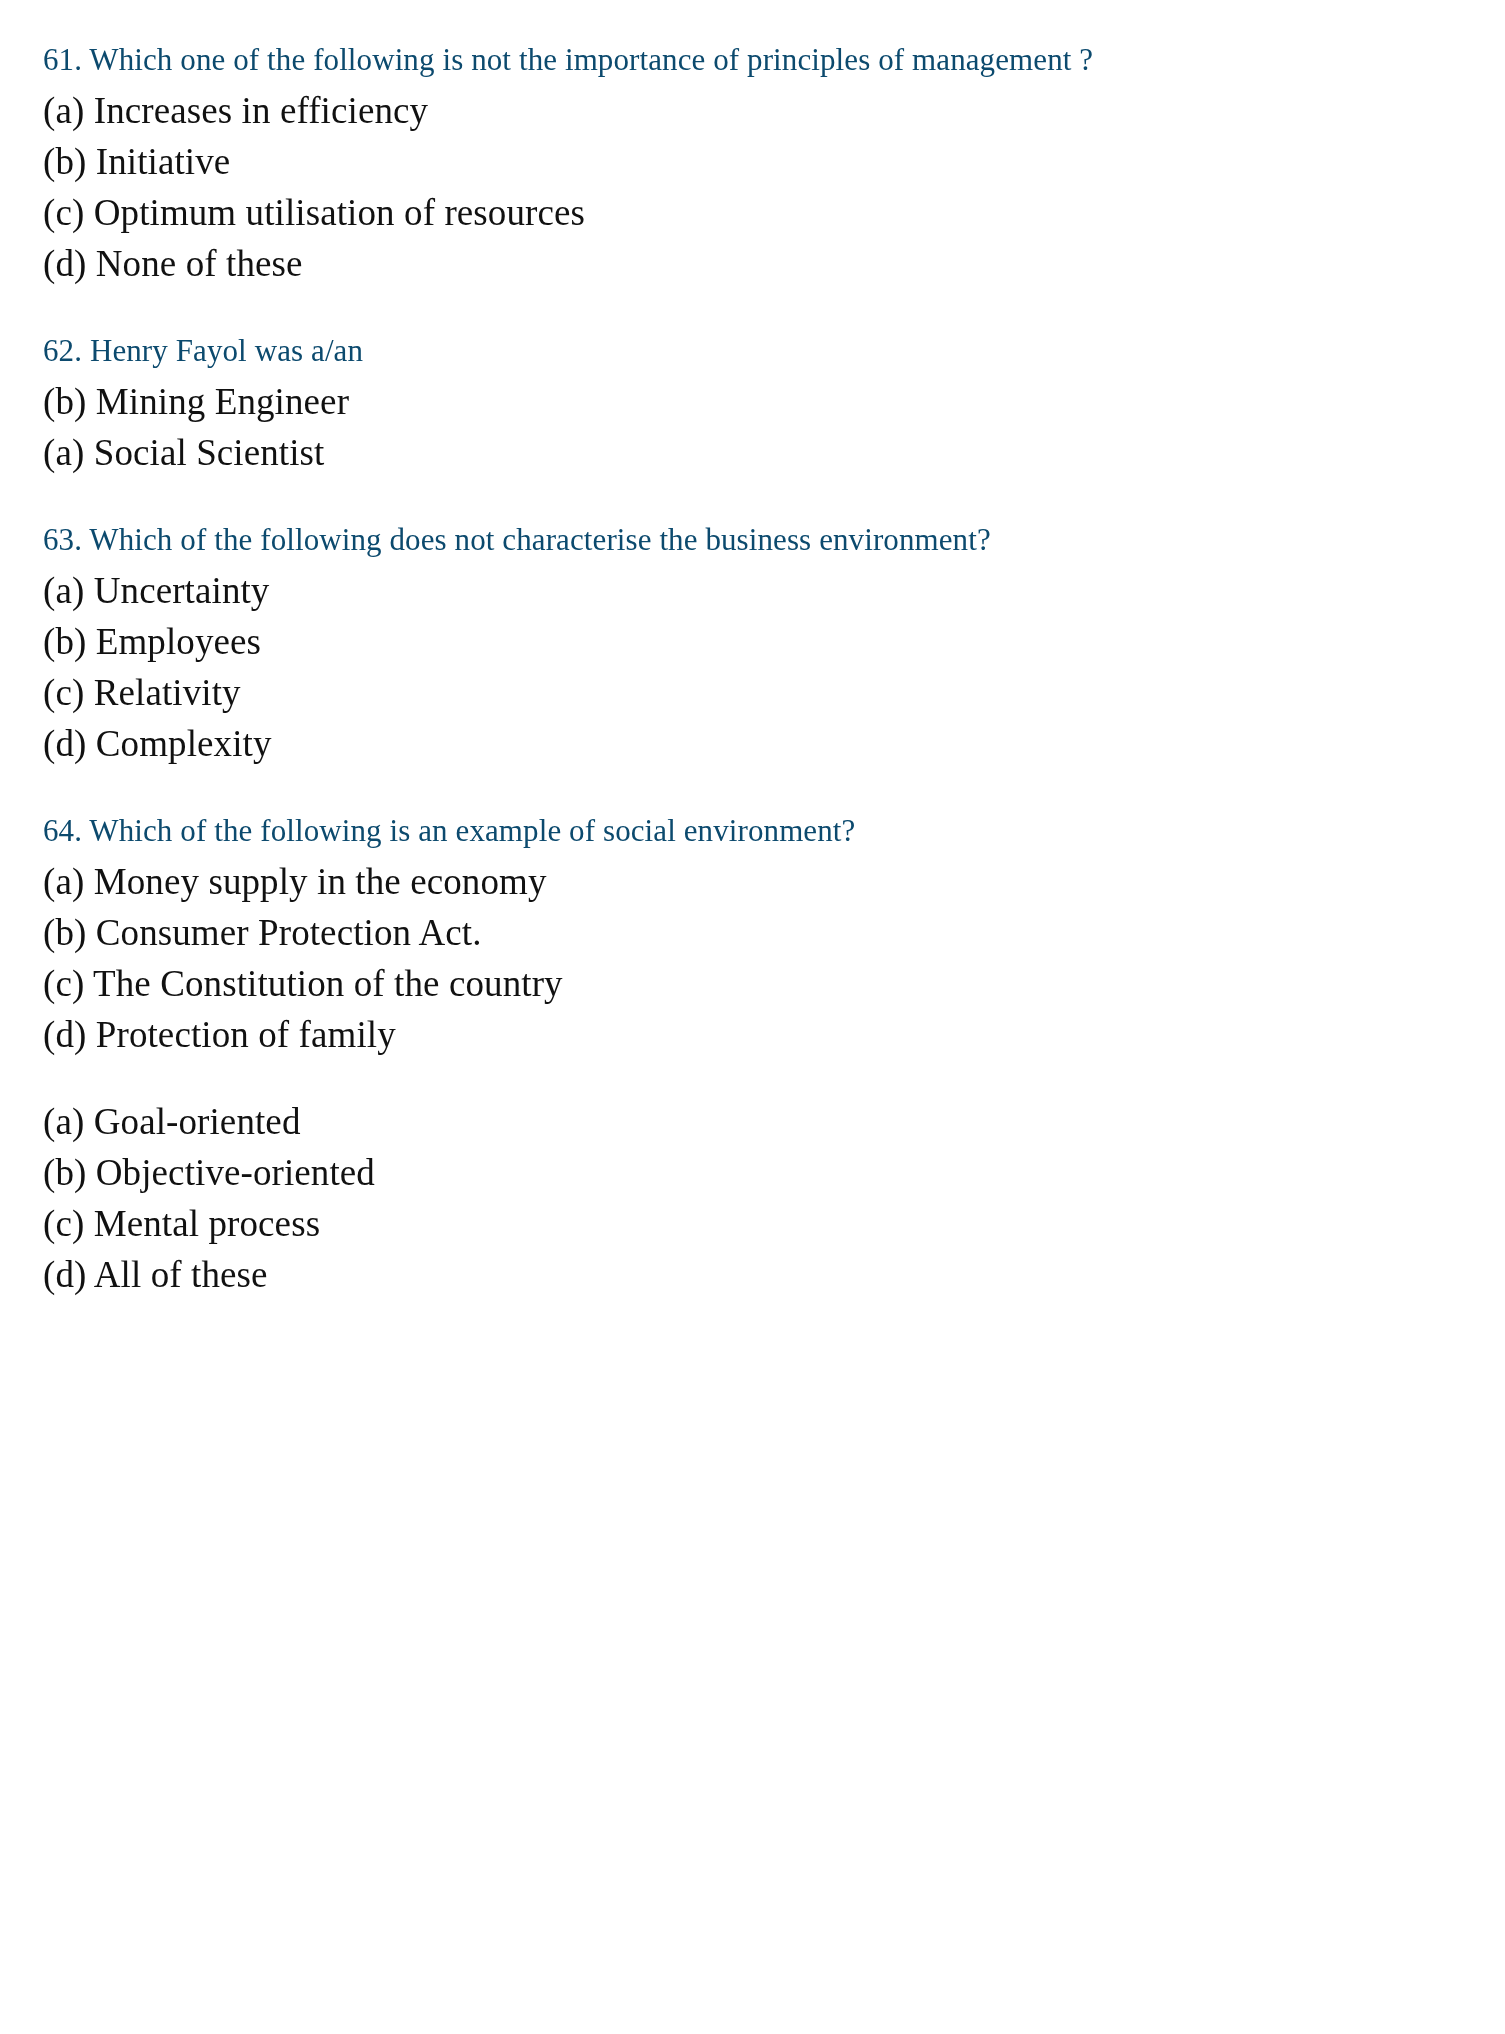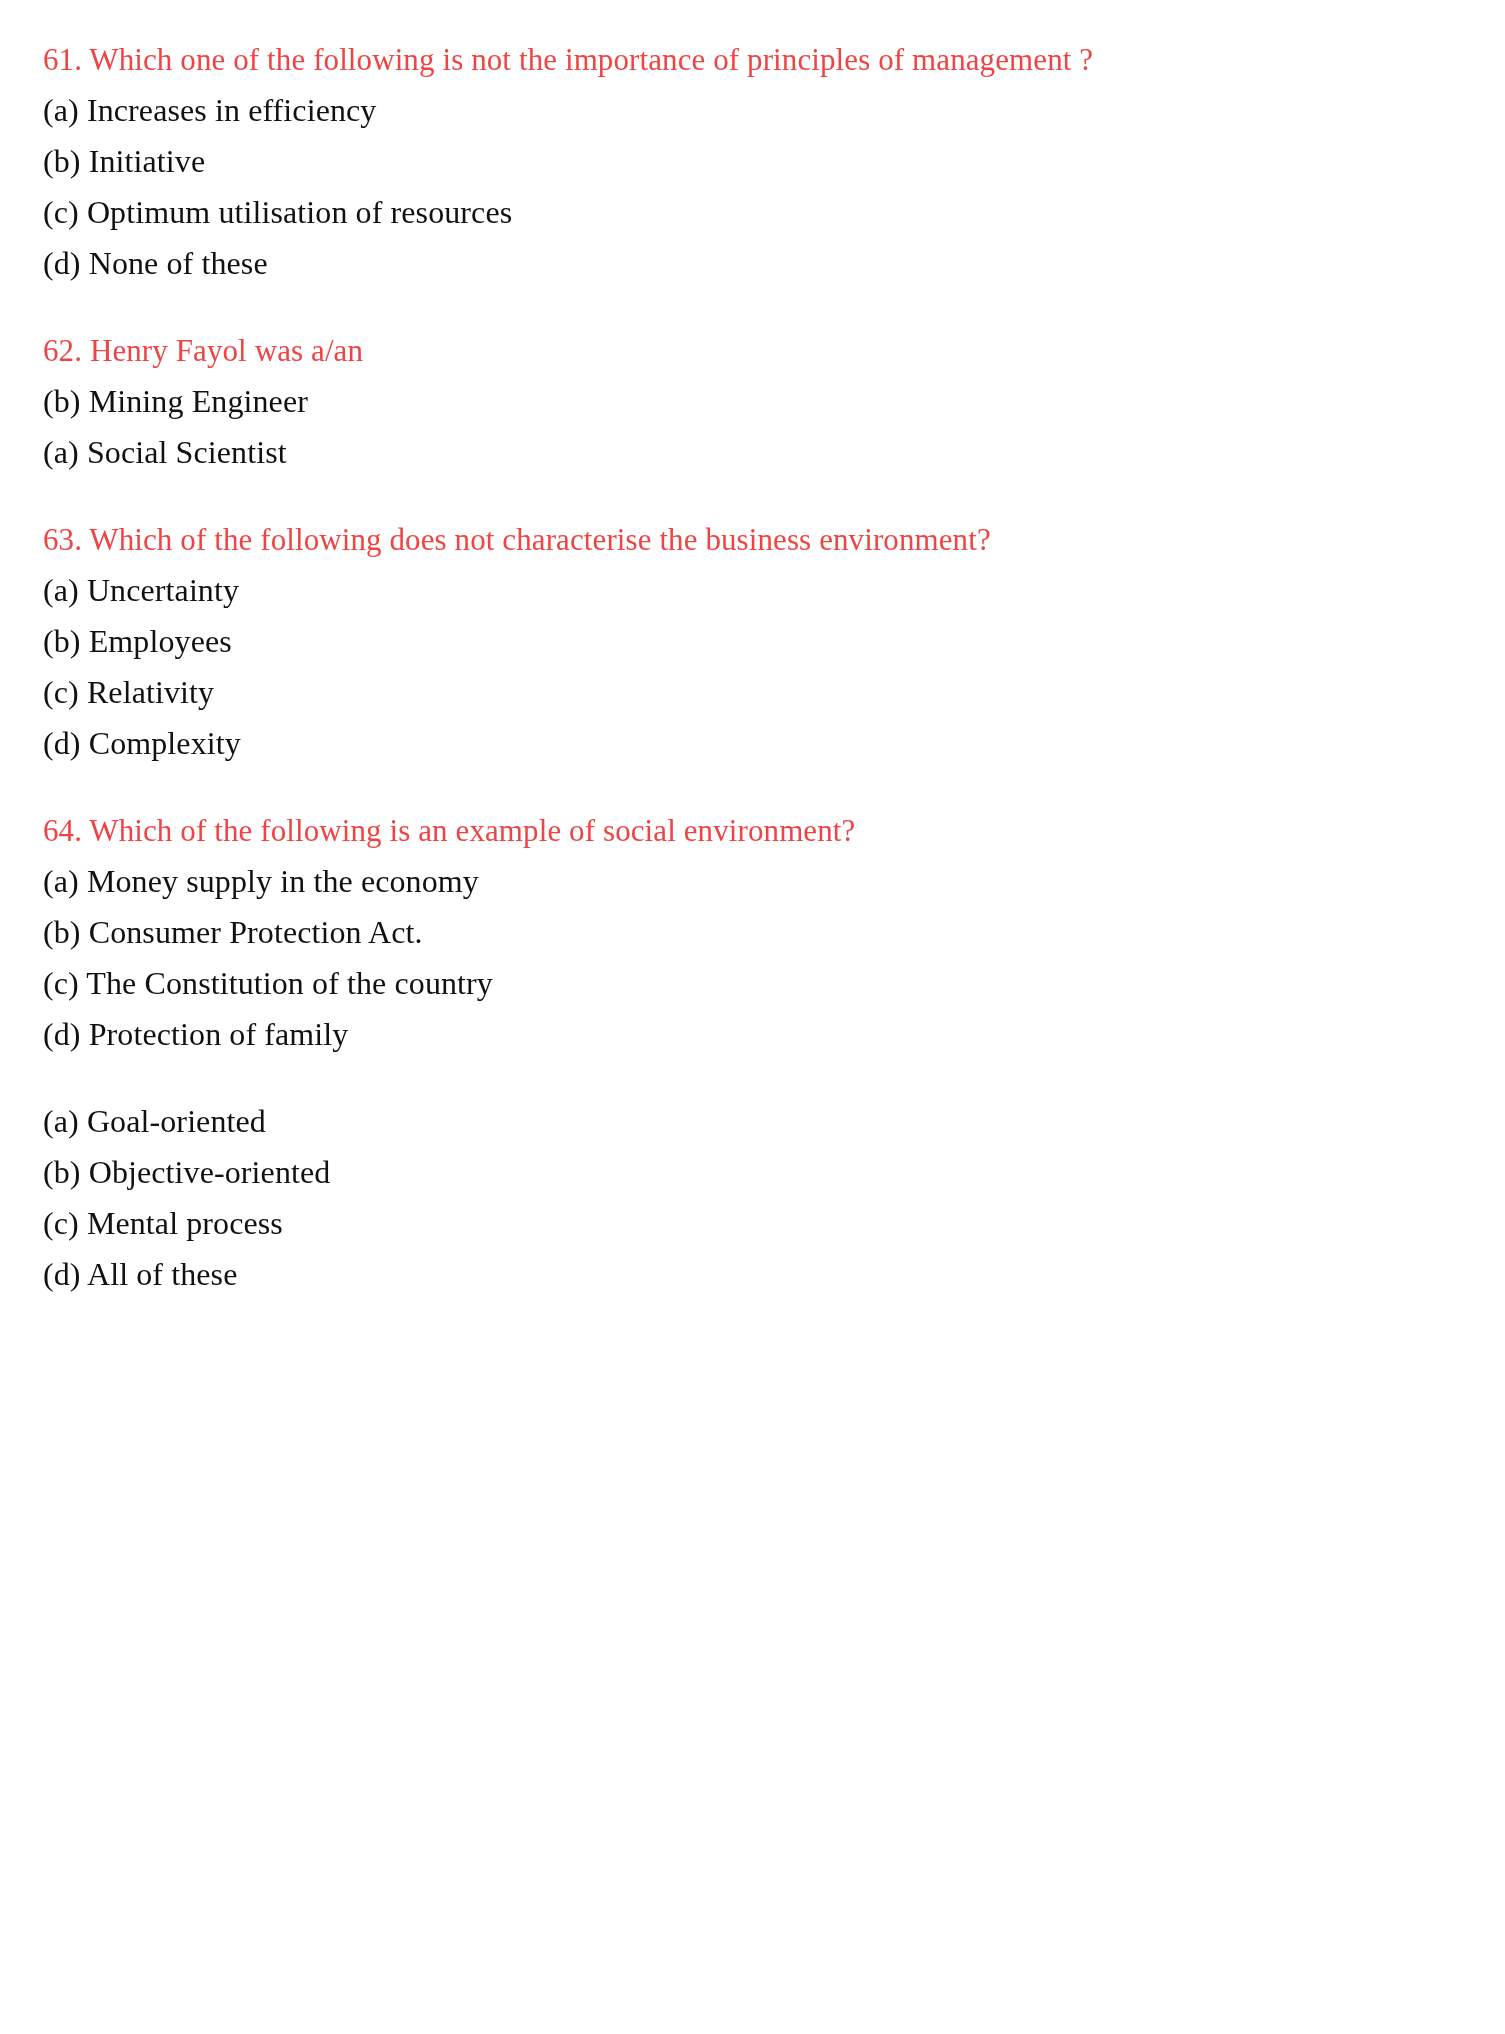--- a/index.html
+++ b/index.html
@@ -34,24 +34,24 @@
     margin: 0 0 36px 0;
   }
   .question-block:last-child {
     margin-bottom: 0;
   }
   .q-stem {
     font-size: 31px;
     line-height: 51px;
     letter-spacing: 0.1px;
     white-space: nowrap;
-    color: #ef4444;
+    color: #0c4a6e;
   }
   .option-row {
-    font-size: 32px;
+    font-size: 37px;
     line-height: 51px;
     letter-spacing: 0.1px;
     white-space: nowrap;
     color: #111111;
   }
   
   .q-stem, .option-row {
     text-rendering: optimizeLegibility;
   }
 </style>

